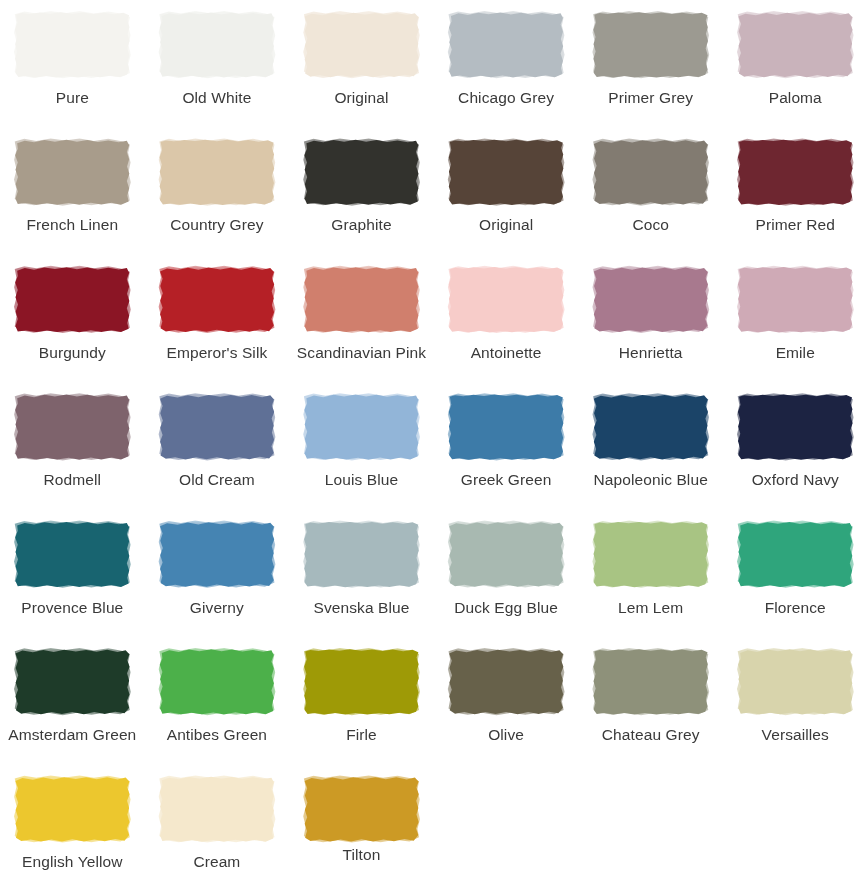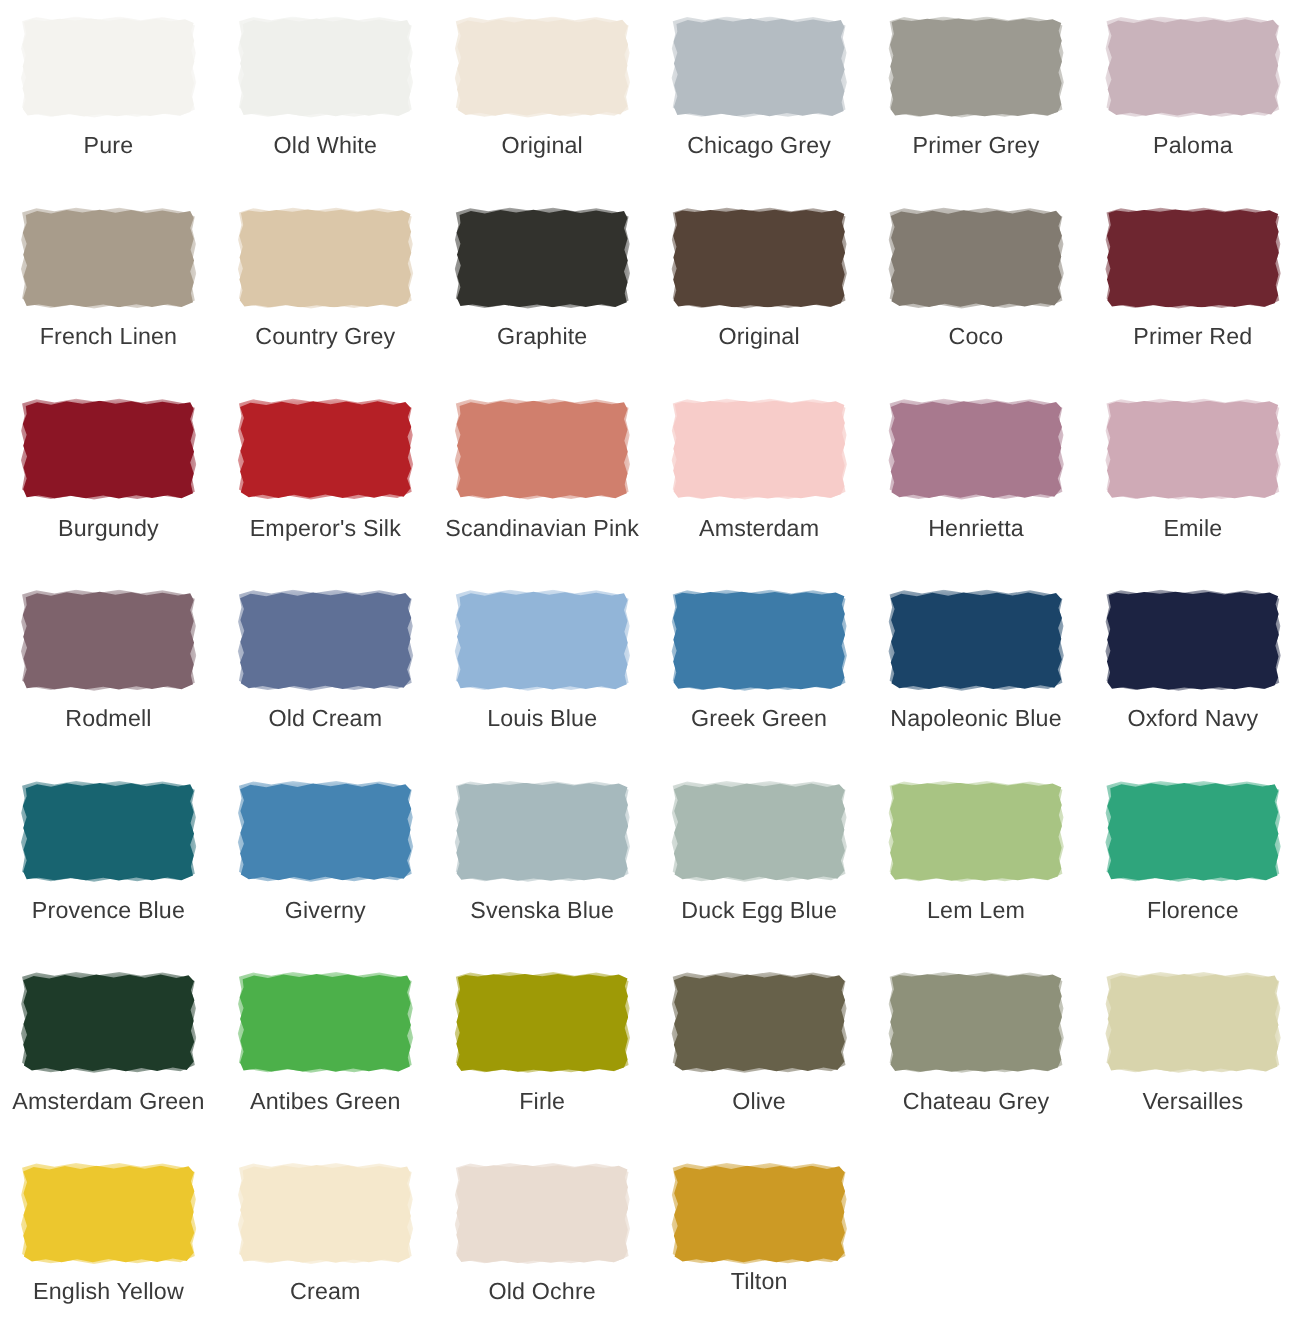--- a/index.html
+++ b/index.html
@@ -234,21 +234,21 @@
           <div class="paint-blur" style="background: rgb(208, 127, 109);"></div>
           <div class="paint" style="background: rgb(208, 127, 109);"></div>
         </div>
         <div class="swatch-label">Scandinavian Pink</div>
       </div>
       <div class="swatch-cell  light-edge">
         <div class="paint-wrap">
           <div class="paint-blur" style="background: rgb(247, 204, 201);"></div>
           <div class="paint" style="background: rgb(247, 204, 201);"></div>
         </div>
-        <div class="swatch-label">Amsterdam</div>
+        <div class="swatch-label">Antoinette</div>
       </div>
       <div class="swatch-cell shape-c">
         <div class="paint-wrap">
           <div class="paint-blur" style="background: rgb(168, 121, 142);"></div>
           <div class="paint" style="background: rgb(168, 121, 142);"></div>
         </div>
         <div class="swatch-label">Henrietta</div>
       </div>
       <div class="swatch-cell ">
         <div class="paint-wrap">
@@ -390,27 +390,20 @@
         </div>
         <div class="swatch-label">English Yellow</div>
       </div>
       <div class="swatch-cell shape-b light-edge">
         <div class="paint-wrap">
           <div class="paint-blur" style="background: rgb(245, 232, 204);"></div>
           <div class="paint" style="background: rgb(245, 232, 204);"></div>
         </div>
         <div class="swatch-label">Cream</div>
       </div>
-      <div class="swatch-cell  light-edge">
-        <div class="paint-wrap">
-          <div class="paint-blur" style="background: rgb(233, 220, 209);"></div>
-          <div class="paint" style="background: rgb(233, 220, 209);"></div>
-        </div>
-        <div class="swatch-label">Old Ochre</div>
-      </div>
       <div class="swatch-cell shape-c label-raised">
         <div class="paint-wrap">
           <div class="paint-blur" style="background: rgb(204, 154, 37);"></div>
           <div class="paint" style="background: rgb(204, 154, 37);"></div>
         </div>
         <div class="swatch-label">Tilton</div>
       </div>
     </div>
 </div>
 

